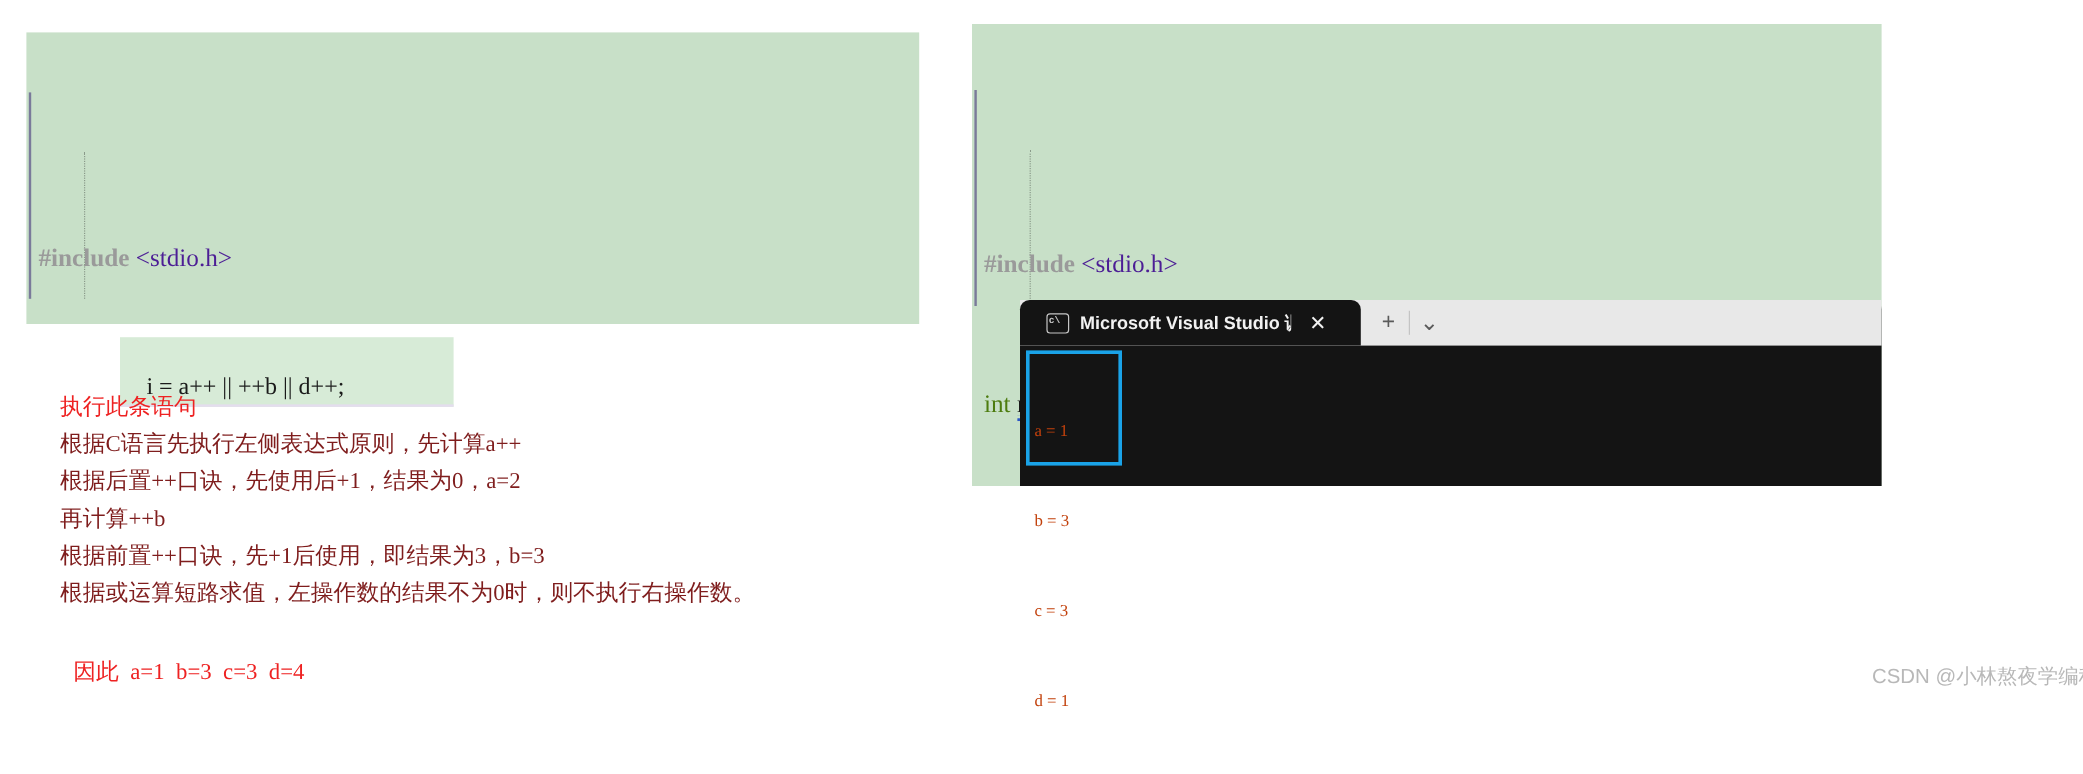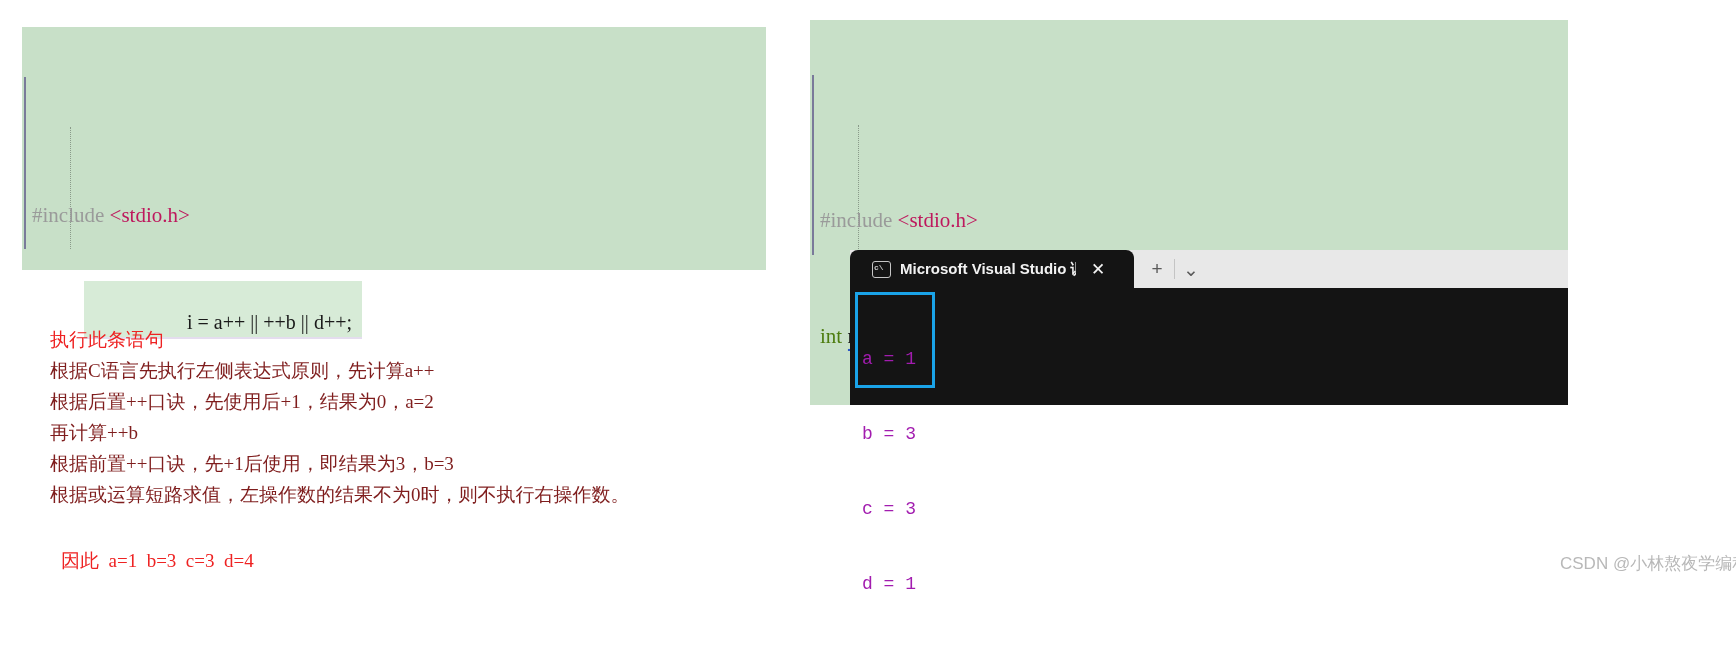--- a/index.html
+++ b/index.html
@@ -28,22 +28,22 @@
     overflow: hidden;
   }
   .code-line {
     position: relative;
     height: 29px;
     padding-left: 10px;
     white-space: pre;
   }
 
   
-  .tok-pre     { color: #9a9a9a; }            
-  .tok-header  { color: #be185d; }            
+  .tok-pre     { color: #9a9a9a; font-weight: bold; }            
+  .tok-header  { color: #4c1d95; }            
   .tok-kw      { color: #4d7c0f; }            
   .tok-fn      { color: #1a1a1a; position: relative; }            
   .tok-plain   { color: #1a1a1a; }            
 
   
   .squiggle {
     position: absolute;
     left: 0;
     right: 0;
     bottom: -3px;
@@ -173,23 +173,23 @@
   .tabstrip-sep {
     position: absolute;
     top: 9px;
     width: 1px;
     height: 20px;
     background: #c4c4c4;
   }
 
   #console-body {
     position: absolute;
-    color: #a21caf;
-    font-family: Liberation Mono, monospace;
-    font-size: 18px;
+    color: #c2410c;
+    font-family: Liberation Serif, serif;
+    font-size: 14px;
     line-height: 25px;
     white-space: pre;
   }
   #console-highlight {
     position: absolute;
     border: 3px solid #1aa3e8;
     box-sizing: border-box;
     pointer-events: none;
   }
 
@@ -220,21 +220,21 @@
 
   
 
   
 
   
 
   
 </div>
 
-<div id="snippet" style="left:84px; top:281px; width:278px;text-align:right;">
+<div id="snippet" style="left:100px; top:281px; width:278px;">
   <span>i = a++ || ++b || d++;</span>
 </div>
 
 <div class="note note-red" style="left:50px; top:324px;"><span>执行此条语句</span></div>
 <div class="note note-blue" style="left:50px; top:355px;"><span>根据C语言先执行左侧表达式原则，先计算a++</span></div>
 <div class="note note-blue" style="left:50px; top:386px;"><span>根据后置++口诀，先使用后+1，结果为0，a=2</span></div>
 <div class="note note-blue" style="left:50px; top:417px;"><span>再计算++b</span></div>
 <div class="note note-blue" style="left:50px; top:448px;"><span>根据前置++口诀，先+1后使用，即结果为3，b=3</span></div>
 <div class="note note-blue" style="left:50px; top:479px;"><span>根据或运算短路求值，左操作数的结果不为0时，则不执行右操作数。</span></div>
 <div class="note note-red" style="left:50px; top:545px;margin-left:11px;"><span>因此  a=1  b=3  c=3  d=4</span></div>

